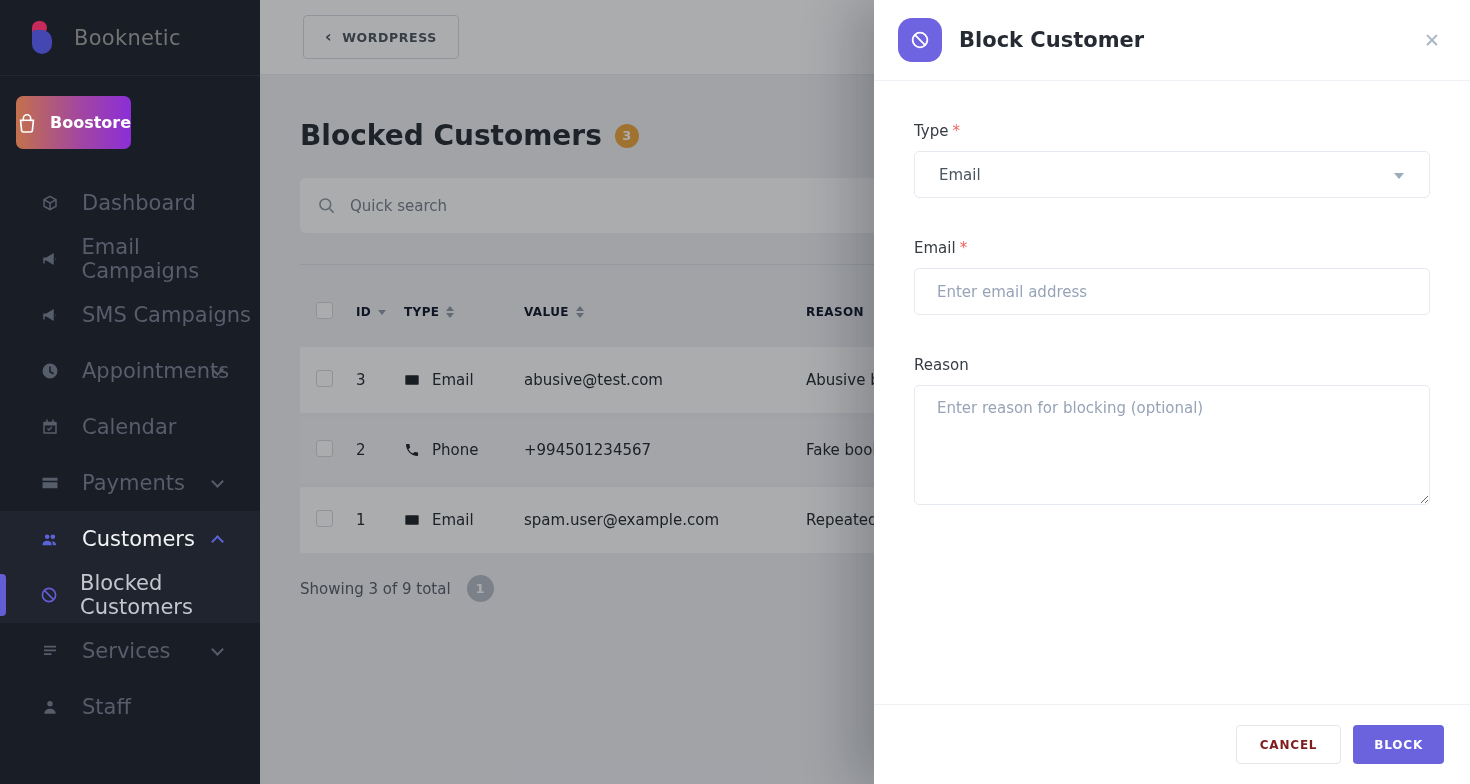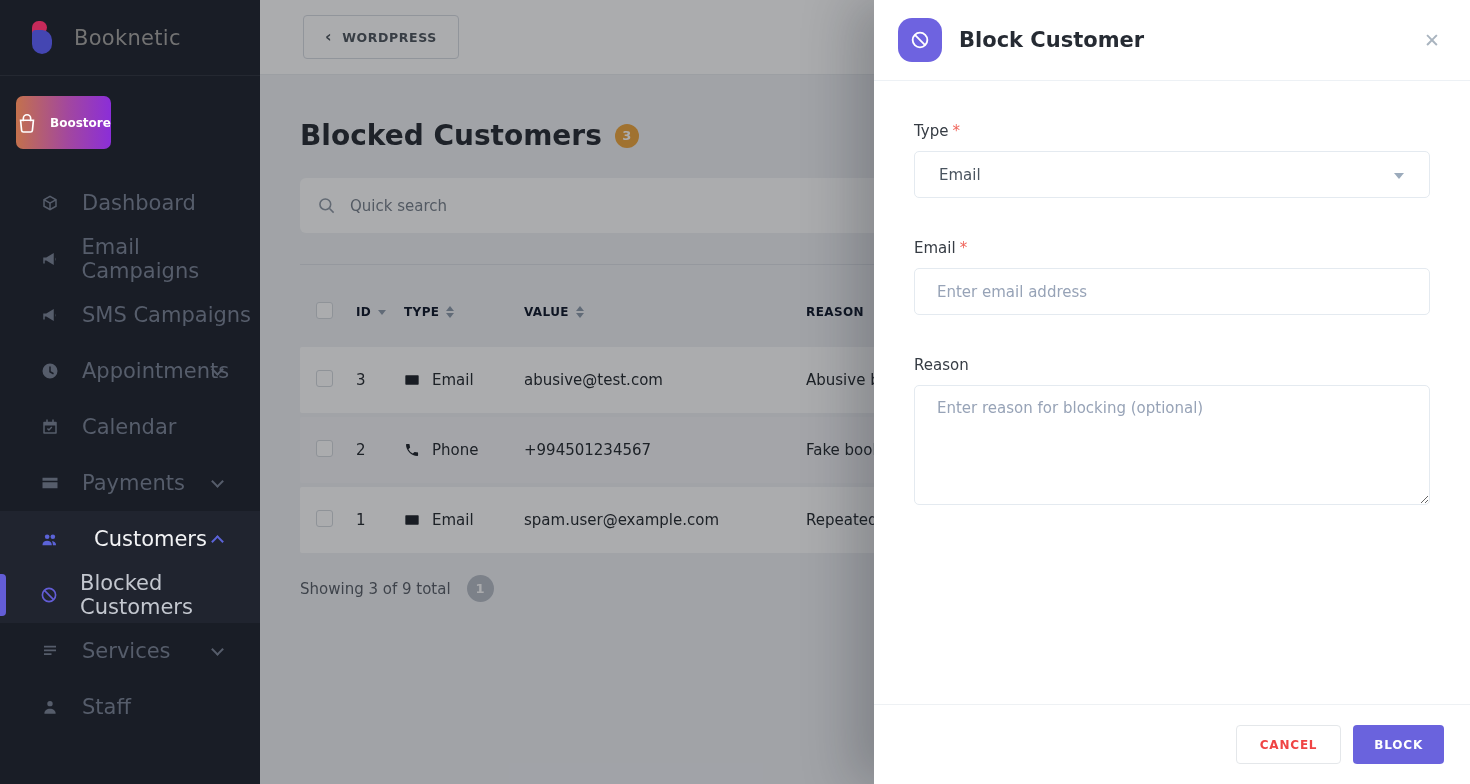--- a/index.html
+++ b/index.html
@@ -8,27 +8,27 @@
   .app { position:relative; width:1470px; height:784px; display:flex; }
 
   
   .sidebar { position:relative; z-index:30; width:260px; height:100%; background:#191d26; flex:0 0 260px; }
   .logo-row { height:76px; display:flex; align-items:center; padding-left:24px; border-bottom:1px solid rgba(255,255,255,0.05); }
   .logo-mark { width:36px; height:38px; position:relative; margin-right:14px; }
   .logo-mark .red { position:absolute; left:8px; top:2px; width:15px; height:13px; background:#c62a5a; border-radius:7px 7px 7px 2px; }
   .logo-mark .blue { position:absolute; left:8px; top:11px; width:20px; height:24px; background:#4446b2; border-radius:4px 10px 10px 10px; }
   .brand-name { color:#737373; font-size:21px; font-weight:500; letter-spacing:.3px; }
   .store-btn { display:flex; align-items:center; justify-content:center; gap:12px; margin:20px 16px 14px 16px; height:53px; border:none; border-radius:7px; cursor:pointer;
-    background:linear-gradient(90deg,#c3714d 0%,#a2479f 55%,#8b2ed8 100%); color:#fff; font-size:12px; font-weight:600; font-family:inherit; }
+    background:linear-gradient(90deg,#c3714d 0%,#a2479f 55%,#8b2ed8 100%); color:#fff; font-size:16px; font-weight:600; font-family:inherit; }
   .store-btn .icon svg { display:block; }
   .nav { padding-top:12px; }
   .nav-item { position:relative; height:56px; display:flex; align-items:center; padding-left:40px; color:#565d6b; font-size:21px; cursor:pointer; }
   .nav-item .nav-icon { width:20px; height:20px; margin-right:22px; display:flex; align-items:center; justify-content:center; }
   .nav-item .nav-icon svg { width:18px; height:18px; display:block; }
-  .nav-item.active-parent { color:#f2f3f5; background:#20242f;gap:12px; }
+  .nav-item.active-parent { color:#f2f3f5; background:#20242f; }
   .nav-item.active-parent .nav-icon { color:#5b63d8; }
   .nav-item.selected { color:#c3c7cf; background:#20242f; }
   .nav-item.selected .nav-icon { color:#635dd6; }
   .nav-item .active-bar { position:absolute; left:0; top:7px; width:6px; height:42px; background:#635dd6; border-radius:0 4px 4px 0; }
   .chev { width:9px; height:9px; border-right:2px solid currentColor; border-bottom:2px solid currentColor; position:absolute; right:38px; }
   .chev.down { transform:rotate(45deg); top:22px; }
   .chev.up { transform:rotate(-135deg); top:26px; color:#5b63d8; }
 
   
   .main { position:relative; flex:1 1 auto; height:100%; background:#f0f2f5; }
@@ -74,21 +74,21 @@
   .field-label { font-size:15px; color:#363c44; }
   .req { color:#f0665c; margin-left:4px; font-size:15px; }
   .select-box { position:relative; margin-top:11px; height:47px; border:1px solid #e4eaf0; border-radius:5px; display:flex; align-items:center; padding:0 24px; cursor:pointer;
     color:#4a545f; font-size:15px; background:#fff; }
   .select-caret { position:absolute; right:25px; top:21px; width:0; height:0; border-left:5px solid transparent; border-right:5px solid transparent; border-top:6px solid #9cabbc; }
   .text-input { margin-top:11px; width:100%; height:47px; border:1px solid #e4eaf0; border-radius:5px; padding:0 22px; font-size:15px; color:#3a4046; outline:none; font-family:inherit; }
   .text-input::placeholder, .textarea::placeholder { color:#97a3b7; }
   .textarea { margin-top:11px; width:100%; height:120px; border:1px solid #e4eaf0; border-radius:5px; padding:13px 22px; font-size:15px; color:#3a4046; outline:none; resize:vertical; font-family:inherit; }
   .modal-footer { position:absolute; bottom:0; left:0; width:100%; height:80px; border-top:1px solid #eef1f4; background:#fff; display:flex; align-items:center; justify-content:flex-end; padding-right:26px; gap:12px; }
   .btn { height:39px; border-radius:4px; font-size:12px; font-weight:700; letter-spacing:.8px; cursor:pointer; font-family:inherit; }
-  .btn-cancel { padding:0 23px; background:#fff; border:1px solid #e4e7ea; color:#ef4444; }
+  .btn-cancel { padding:0 23px; background:#fff; border:1px solid #e4e7ea; color:#7f1d1d; }
   .btn-block { padding:0 21px; background:#6a63dd; border:none; color:#fff; }
 </style>
 </head>
 <body>
 
 <div class="app">
 
   <aside class="sidebar">
     <div class="logo-row">
       <span class="logo-mark">

